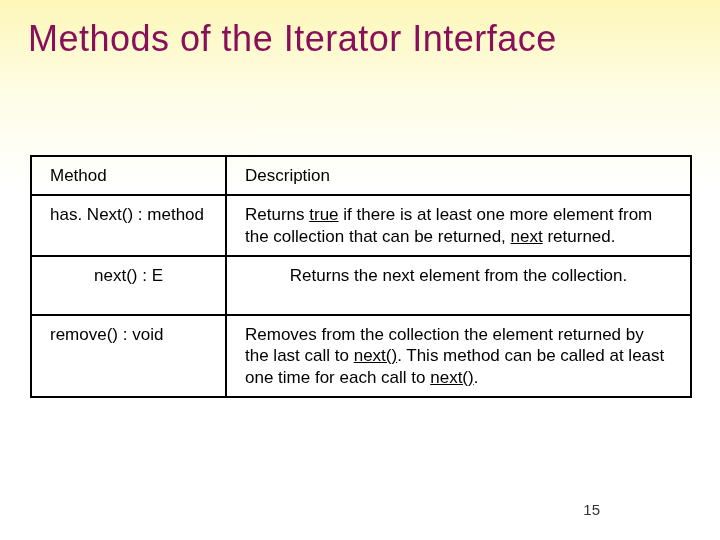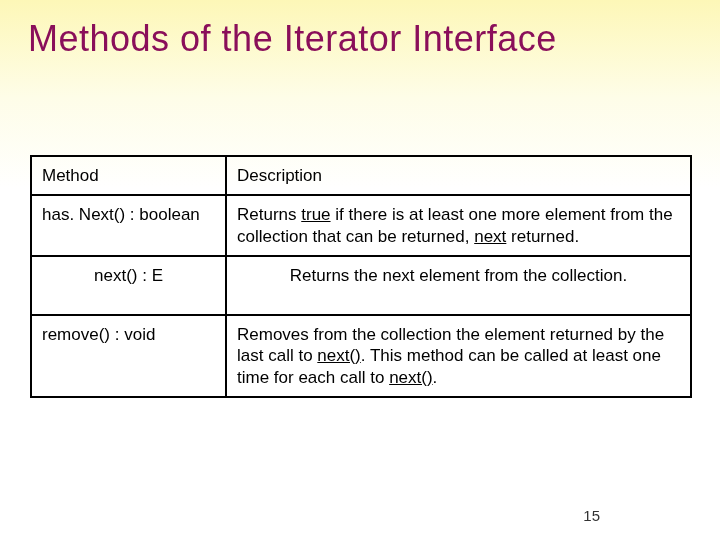--- a/index.html
+++ b/index.html
@@ -33,33 +33,33 @@
   }
   table {
     border-collapse: collapse;
     width: 100%;
     table-layout: fixed;
   }
   col.c1 { width: 195px; }
   col.c2 { width: 465px; }
   td {
     border: 2px solid #000;
-    padding: 8px 10px;
+    padding: 8px 18px;
     vertical-align: top;
     font-size: 17px;
     line-height: 1.25;
     color: #000;
   }
   td.method-cell { height: auto; }
   .row-next td { padding-bottom: 28px; text-align: center; }
   .u { text-decoration: underline; text-align: center; }
   .pagenum {
     position: absolute;
     right: 14px;
-    bottom: 16px;
+    bottom: 22px;
     font-size: 15px;
     color: #333;
   }
 </style>
 </head>
 <body>
 
 <div class="slide">
   <div class="title">Methods of the Iterator Interface</div>
 
@@ -68,21 +68,21 @@
       <colgroup>
           <col class="c1">
           <col class="c2">
         </colgroup>
       <tbody>
           <tr>
         <td>Method</td>
         <td>Description</td>
       </tr>
       <tr>
-        <td class="method-cell">has. Next() : boolean</td>
+        <td class="method-cell">has. Next() : method</td>
         <td>
           <span>Returns </span><span class="u">true</span><span> if there is at least one more element from the collection that can be returned, </span><span class="u">next</span><span> returned.</span>
         </td>
       </tr>
       <tr class="row-next">
         <td class="method-cell">next() : E</td>
         <td>Returns the next element from the collection.</td>
       </tr>
       <tr>
         <td class="method-cell">remove() : void</td>

